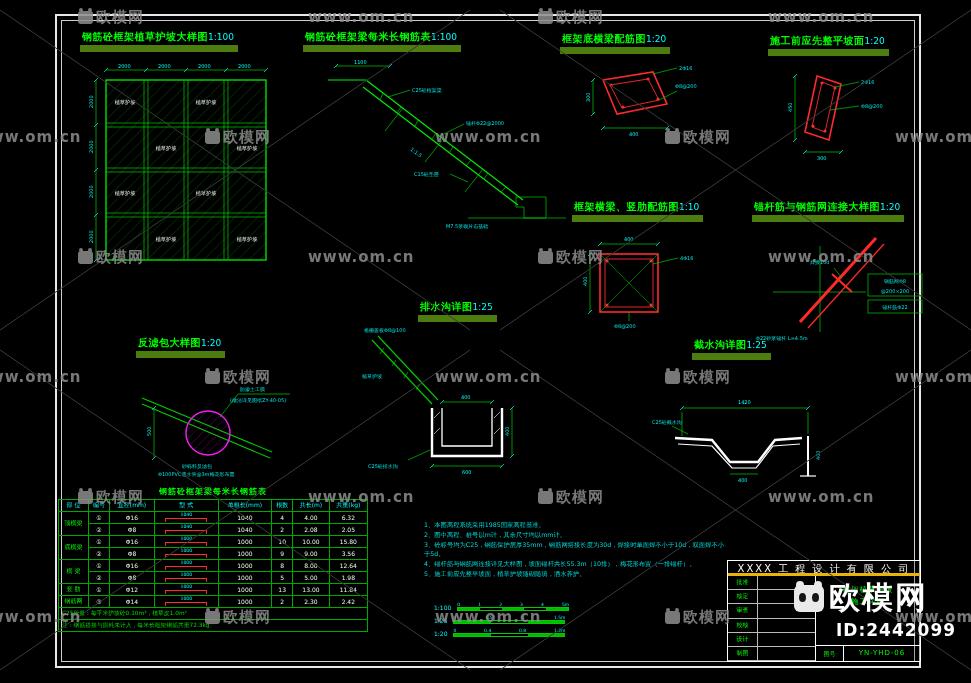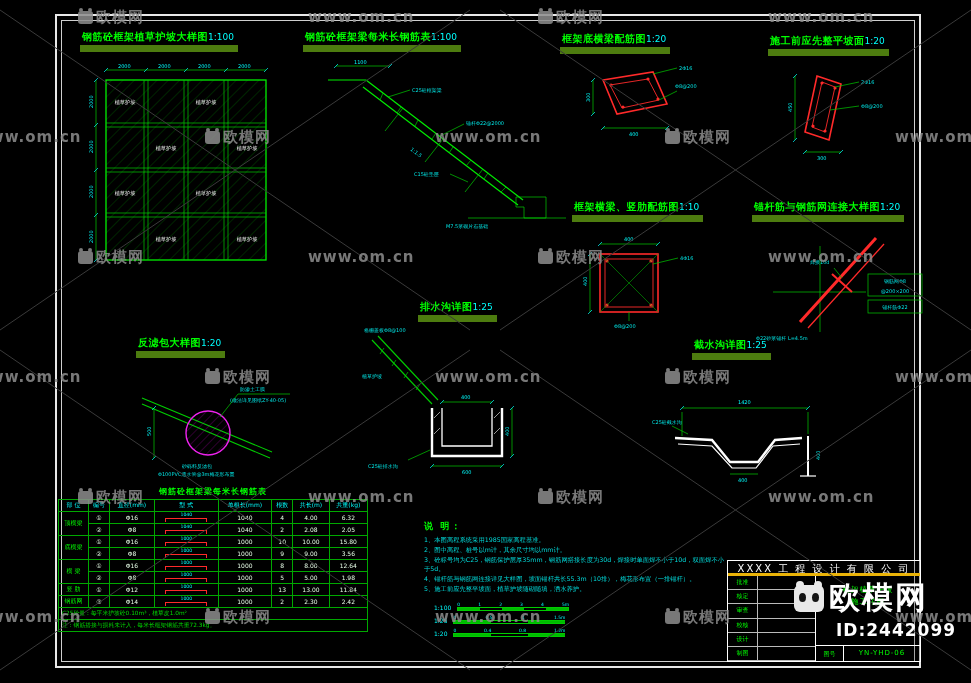--- a/index.html
+++ b/index.html
@@ -578,21 +578,20 @@
             <td class="foot" colspan="8">C25砼量：每平米护坡砼0.10m³，植草皮1.0m²</td>
           </tr>
           <tr>
             <td class="foot" colspan="8">注：钢筋搭接与损耗未计入，每米长框架钢筋共重72.3kg。</td>
           </tr>
         </tbody>
     </table>
   </div>
 
   <div id="notes" class="abs" style="left:424px;top:520px;width:305px">
-    <div class="notes-title">说 明：</div>
     <div id="note-lines">
         <div class="note-line">1、本图高程系统采用1985国家高程基准。</div>
         <div class="note-line">2、图中高程、桩号以m计，其余尺寸均以mm计。</div>
         <div class="note-line">3、砼标号均为C25，钢筋保护层厚35mm，钢筋网搭接长度为30d，焊接时单面焊不小于10d，双面焊不小于5d。</div>
         <div class="note-line">4、锚杆筋与钢筋网连接详见大样图，坡面锚杆共长55.3m（10排），梅花形布置（一排锚杆）。</div>
         <div class="note-line">5、施工前应先整平坡面，植草护坡随砌随填，洒水养护。</div>
       </div>
   </div>
 
   <div id="scalebars" class="abs" style="left:434px;top:602px">

